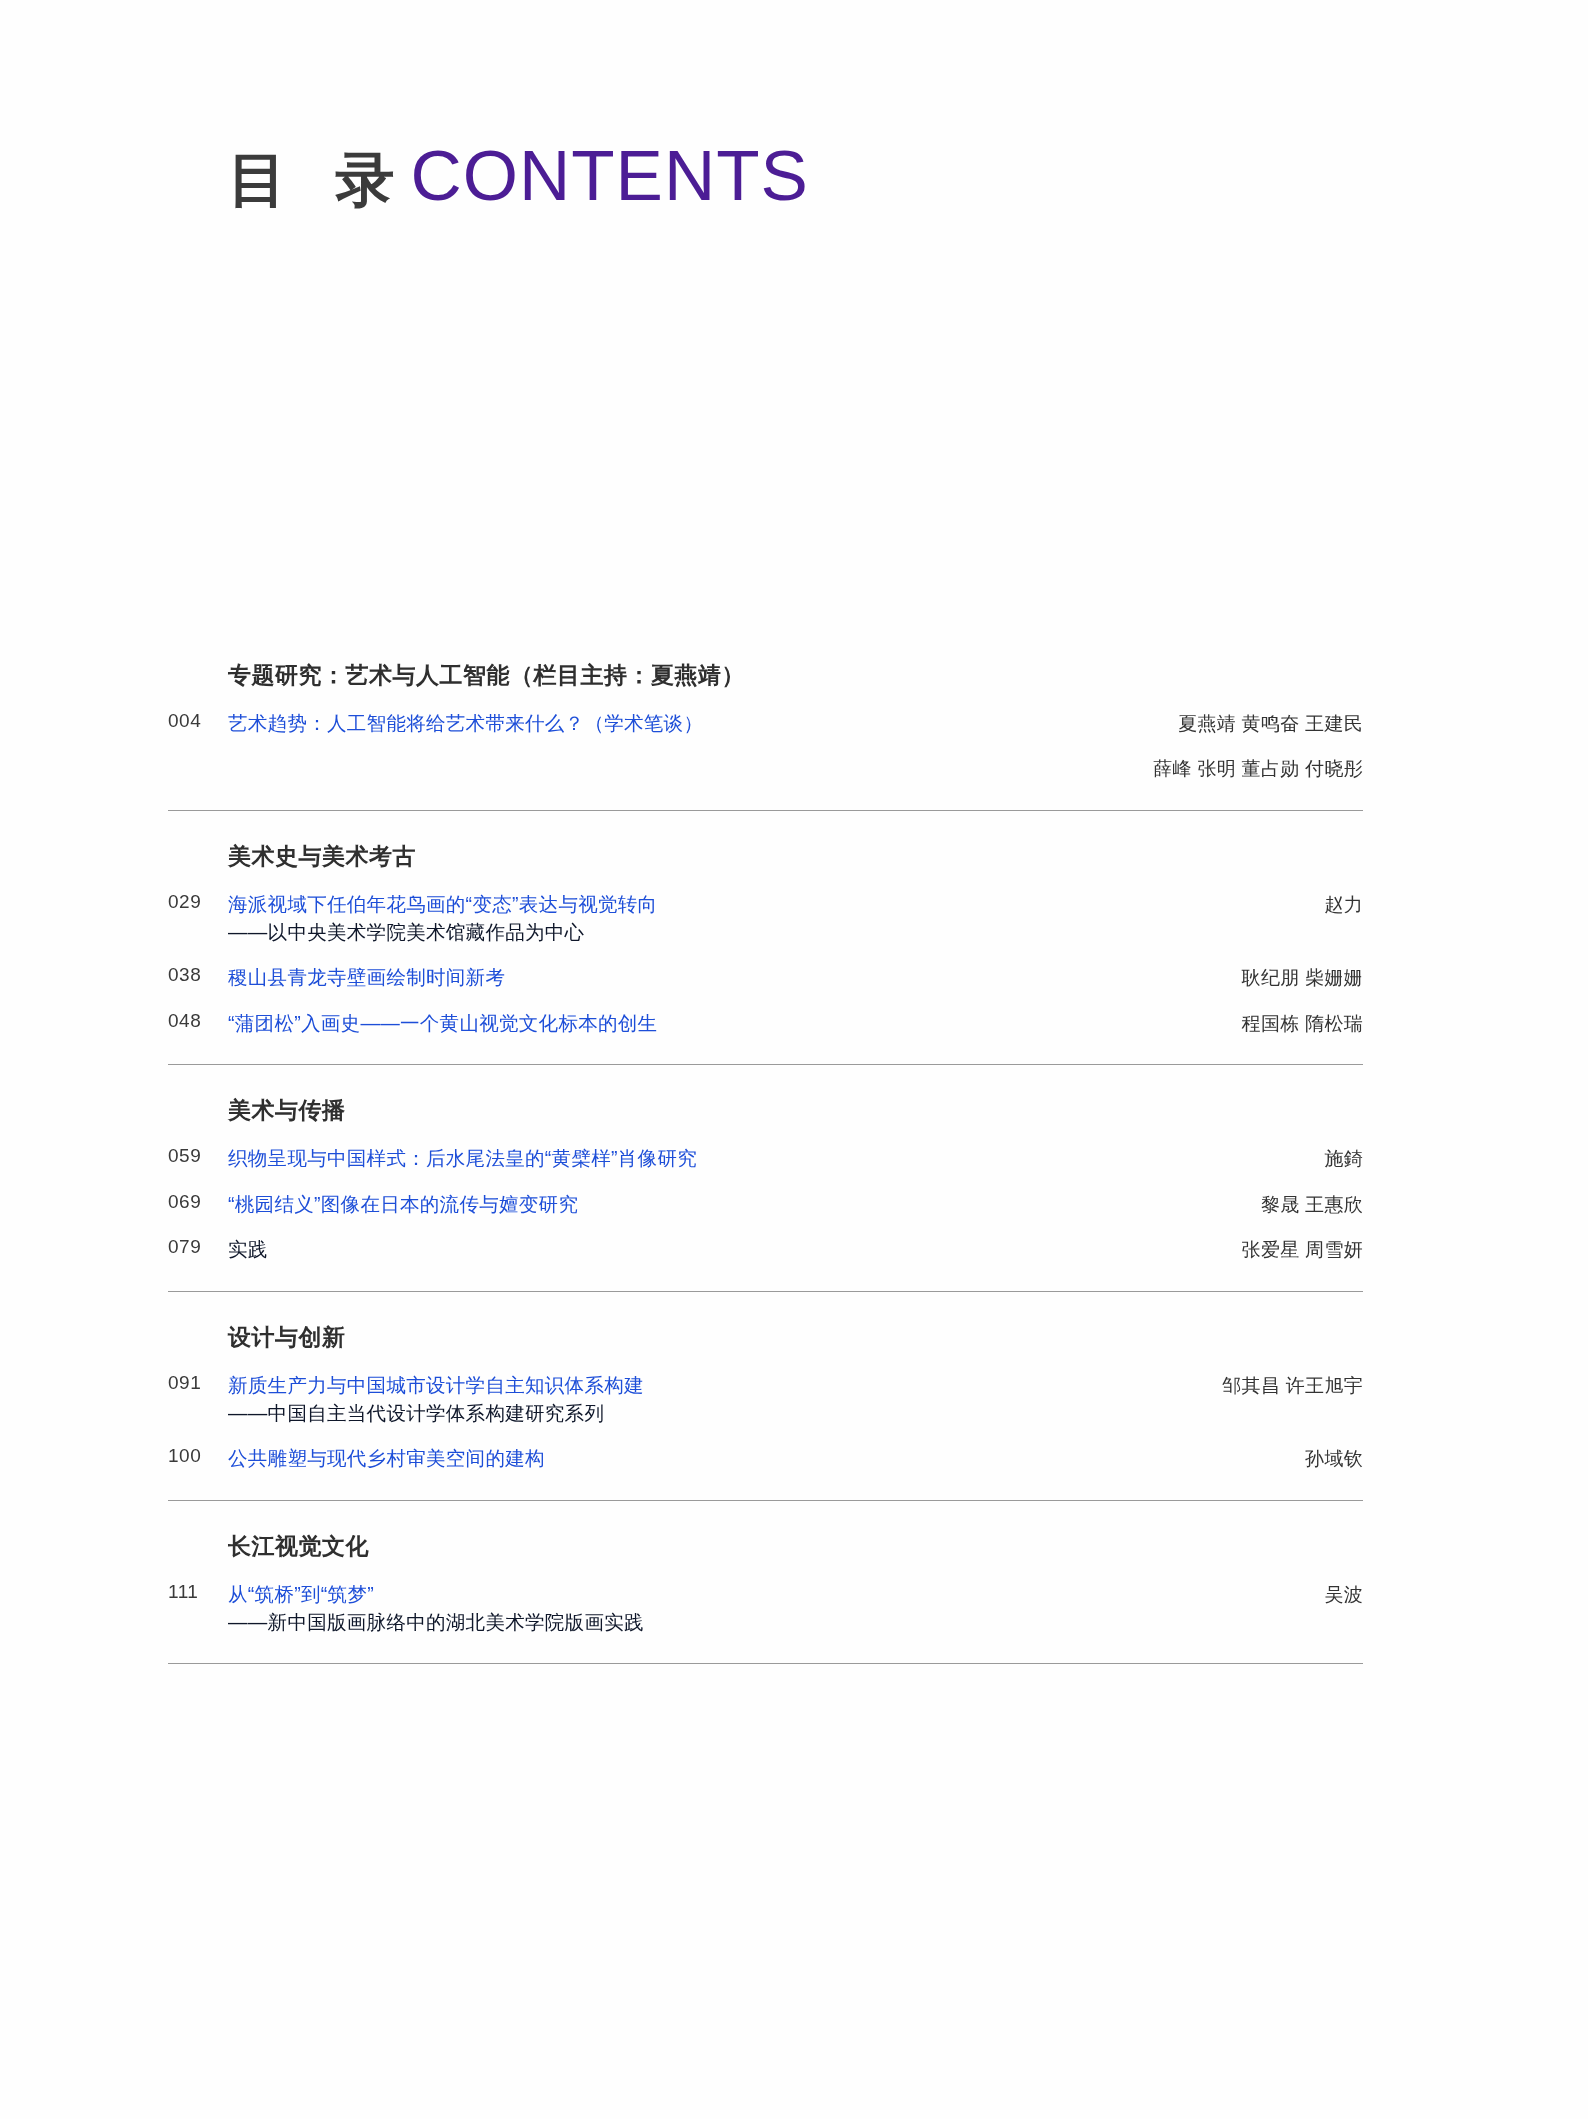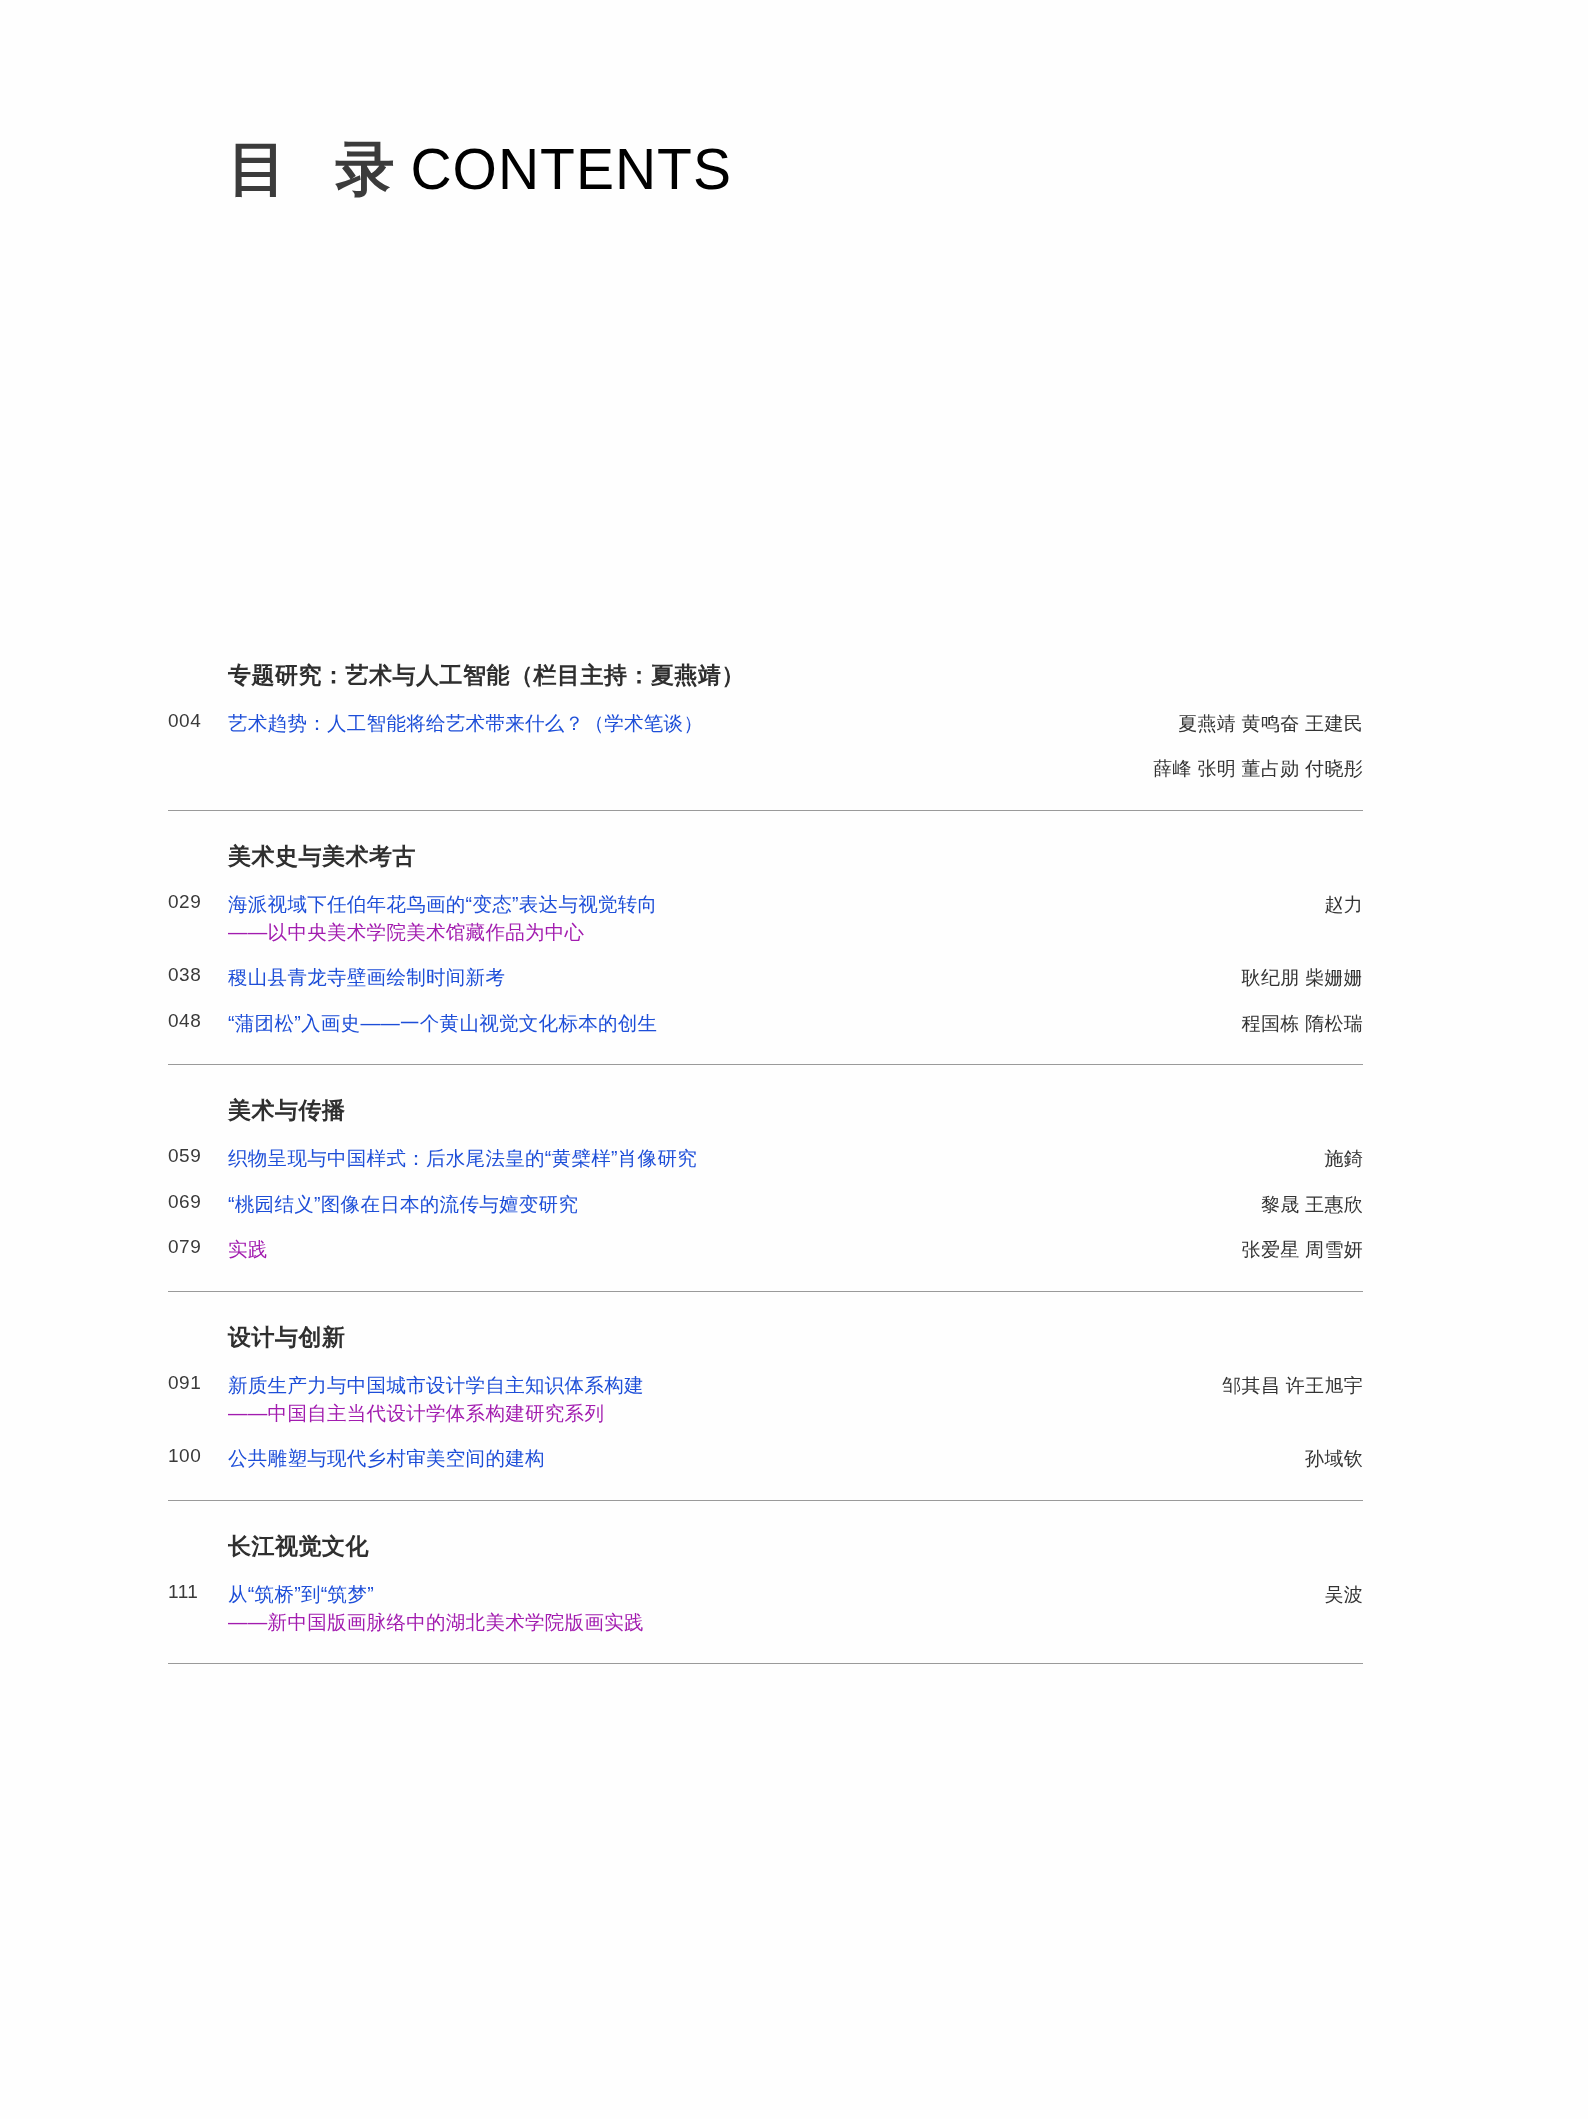--- a/index.html
+++ b/index.html
@@ -31,24 +31,24 @@
     align-items: baseline;
   }
   .title-cn {
     font-size: 59px;
     font-weight: bold;
     letter-spacing: 16px;
     color: #3b3b3b;
     line-height: 1;
   }
   .title-en {
-    font-size: 57px;
+    font-size: 71px;
     font-weight: 400;
     letter-spacing: 1px;
-    color: #000000;
+    color: #4c1d95;
     line-height: 1;
   }
   .toc {
     position: absolute;
     left: 168px;
     top: 660px;
     width: 1195px;
   }
   .section {
     padding: 0 0 0 0;
@@ -87,21 +87,21 @@
     min-width: 0;
   }
   .entry-title {
     font-size: 19.5px;
     color: #1d4ed8;
     line-height: 1.45;
     letter-spacing: 0.3px;
   }
   .entry-sub {
     font-size: 19.5px;
-    color: #a21caf;
+    color: #0f172a;
     line-height: 1.5;
     letter-spacing: 0.3px;
   }
   .entry-authors {
     flex: 0 0 auto;
     text-align: right;
     font-size: 19px;
     color: #333333;
     line-height: 1.55;
     letter-spacing: 0.3px;

